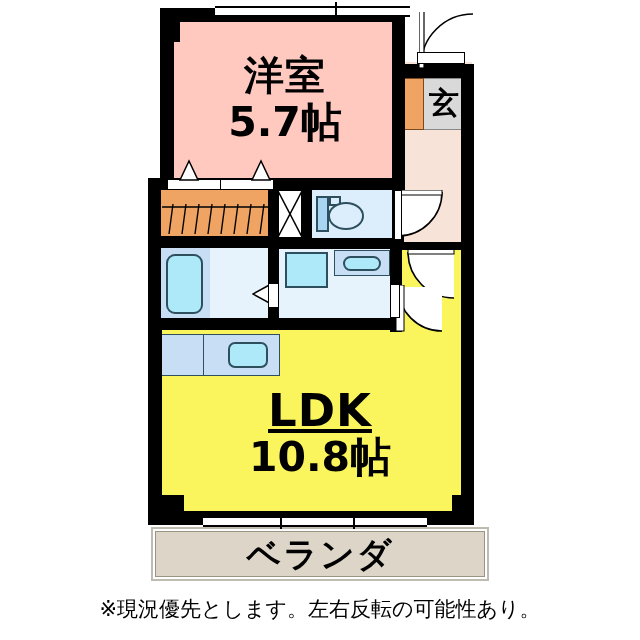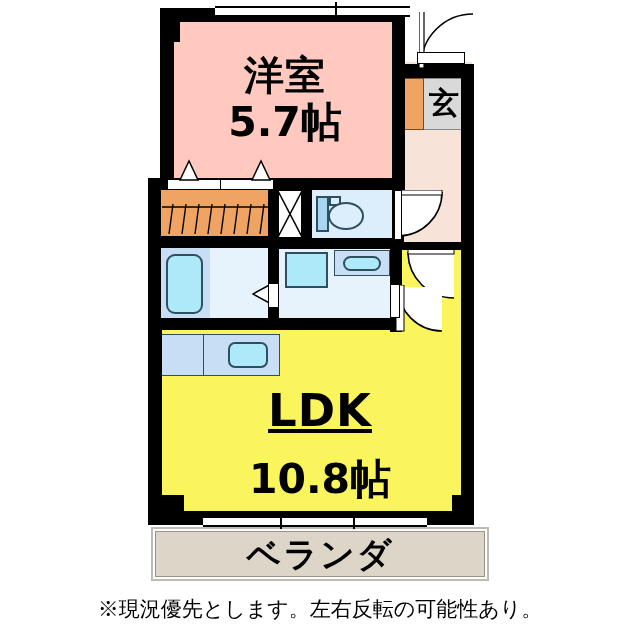--- a/index.html
+++ b/index.html
@@ -162,19 +162,19 @@
     <rect x="0" y="0" width="8" height="46" fill="#ffffff" stroke="#000" stroke-width="1"></rect>
   </svg>
   <div class="fill" style="left:390px;top:284px;width:10px;height:34px;background:#ffffff;border:1px solid #000;"></div>
 
   <div class="label lbl-youshitsu" style="left:215px;top:55px;width:140px;">洋室</div>
   <div class="label lbl-num" style="left:205px;top:102px;width:160px;">5.7帖</div>
 
   <div class="label lbl-gen" style="left:415px;top:88px;width:58px;">玄</div>
 
   <div class="label lbl-ldk" style="left:240px;top:388px;width:160px;">LDK</div>
-  <div class="label lbl-num" style="left:240px;top:459px;width:160px;">10.8帖</div>
+  <div class="label lbl-num" style="left:240px;top:437px;width:160px;">10.8帖</div>
 
   <div class="label lbl-veranda" style="left:155px;top:537px;width:330px;">ベランダ</div>
 
-  <div class="footnote" style="top:595px;font-family:Liberation Mono, monospace;">※現況優先とします。左右反転の可能性あり。</div>
+  <div class="footnote" style="top:595px;">※現況優先とします。左右反転の可能性あり。</div>
 
 </div>
 
 </body></html>

